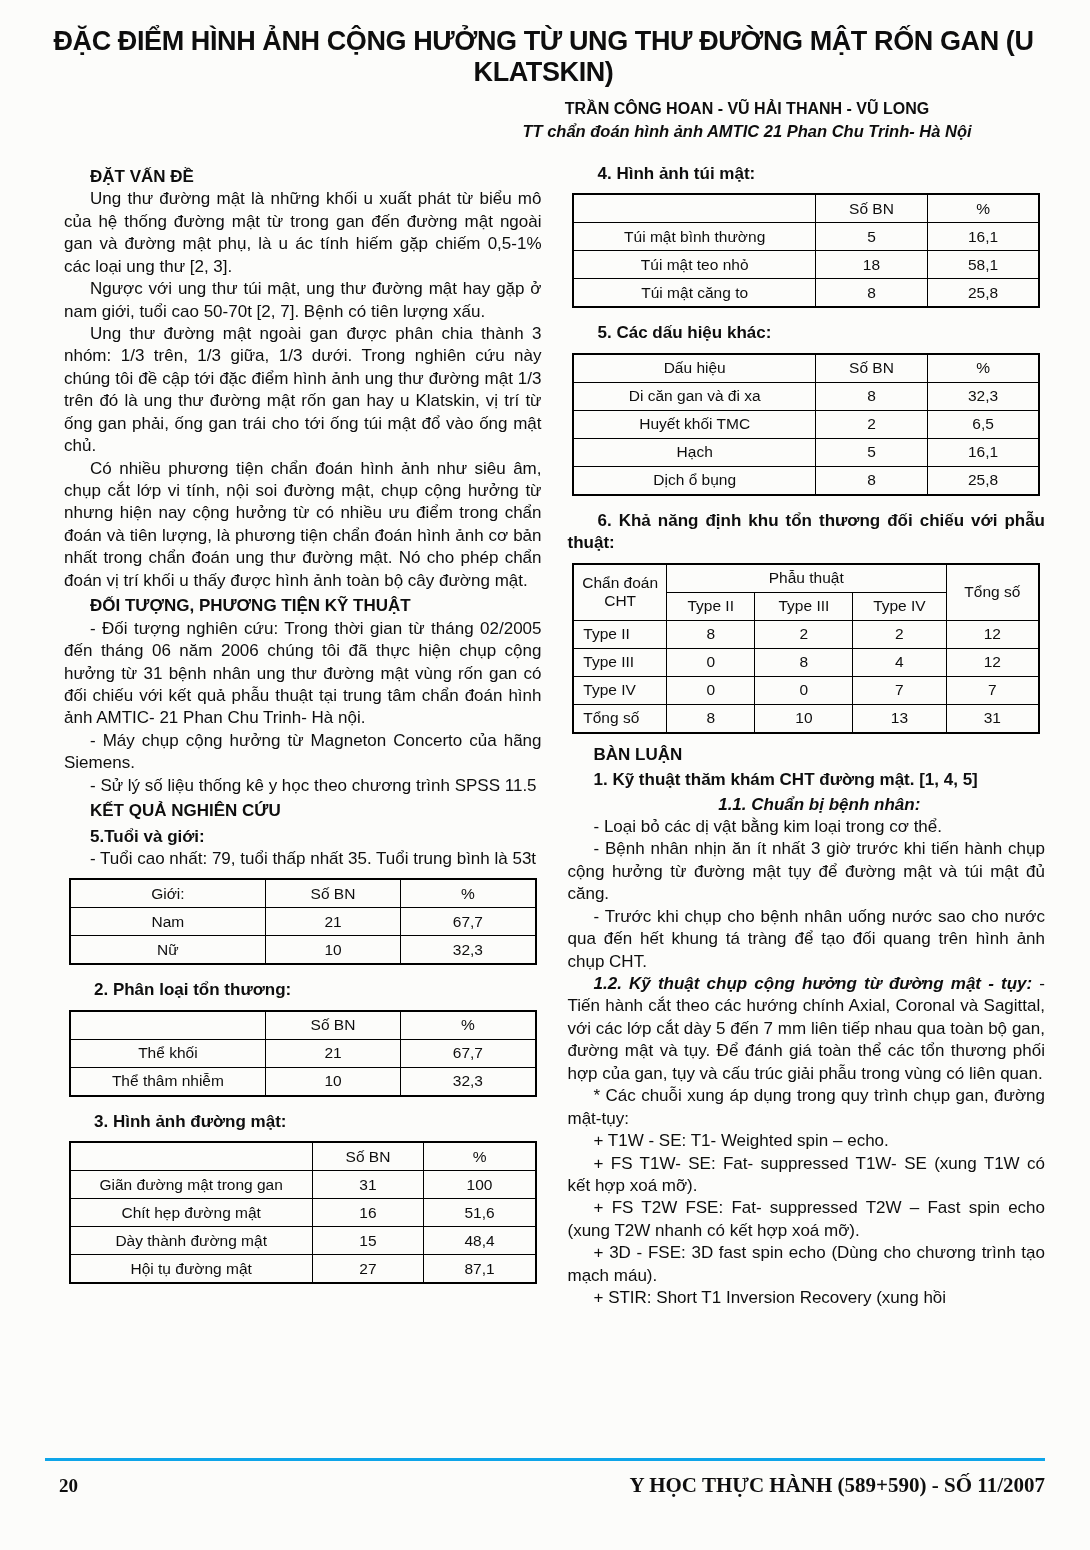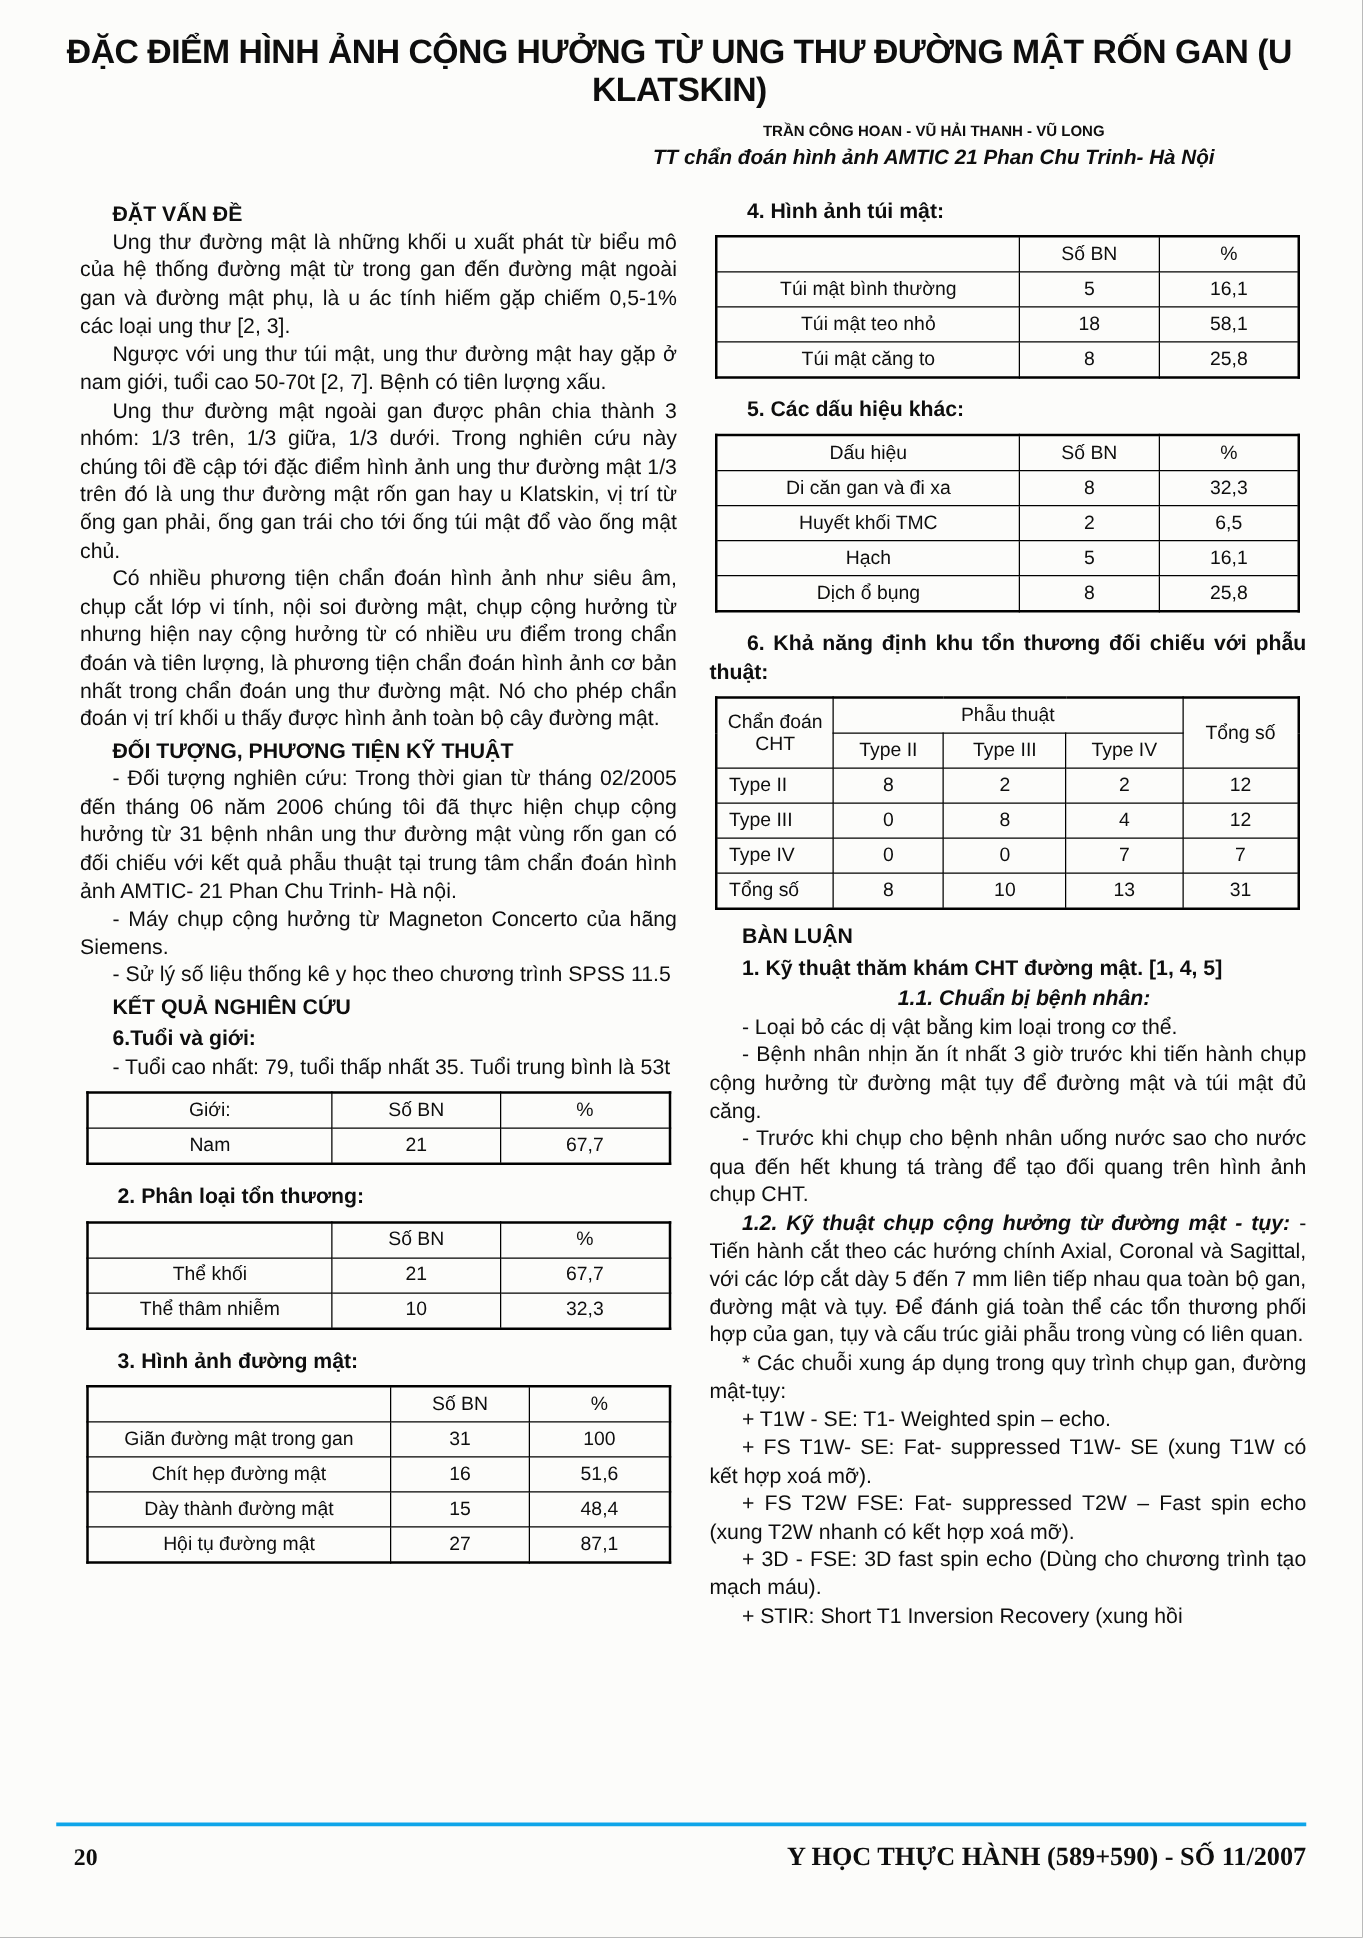--- a/index.html
+++ b/index.html
@@ -12,21 +12,21 @@
     font-family:"Liberation Sans", sans-serif;
     box-sizing:border-box;
     padding:26px 45px 0 64px;
     overflow:hidden;
   }
   .title {
     font-size:27px; font-weight:bold; letter-spacing:-0.4px;
     text-align:center; margin:0 0 10px -22px;
   }
   .byline-block { margin-left:385px; text-align:center; }
-  .authors { font-size:12px; font-weight:bold; margin:0; }
+  .authors { font-size:16px; font-weight:bold; margin:0; }
   .affiliation { font-size:16.5px; font-weight:bold; font-style:italic; margin:2px 0 0 0; }
 
   .columns { display:flex; gap:26px; margin-top:20px; }
   .col { flex:1; min-width:0; }
 
   p, h3, h4 { margin:0; font-size:17px; line-height:1.32; }
   .just { text-align:justify; text-indent:26px; }
   .hd { font-weight:bold; text-indent:26px; margin-top:3px; }
   .hd-it { font-weight:bold; font-style:italic; text-indent:26px; margin-top:2px;text-align:center; }
   .bi { font-weight:bold; font-style:italic; }
@@ -77,41 +77,46 @@
       <p class="just">Ngược với ung thư túi mật, ung thư đường mật hay gặp ở nam giới, tuổi cao 50-70t [2, 7]. Bệnh có tiên lượng xấu.</p>
       <p class="just">Ung thư đường mật ngoài gan được phân chia thành 3 nhóm: 1/3 trên, 1/3 giữa, 1/3 dưới. Trong nghiên cứu này chúng tôi đề cập tới đặc điểm hình ảnh ung thư đường mật 1/3 trên đó là ung thư đường mật rốn gan hay u Klatskin, vị trí từ ống gan phải, ống gan trái cho tới ống túi mật đổ vào ống mật chủ.</p>
       <p class="just">Có nhiều phương tiện chẩn đoán hình ảnh như siêu âm, chụp cắt lớp vi tính, nội soi đường mật, chụp cộng hưởng từ nhưng hiện nay cộng hưởng từ có nhiều ưu điểm trong chẩn đoán và tiên lượng, là phương tiện chẩn đoán hình ảnh cơ bản nhất trong chẩn đoán ung thư đường mật. Nó cho phép chẩn đoán vị trí khối u thấy được hình ảnh toàn bộ cây đường mật.</p>
 
       <h3 class="hd">ĐỐI TƯỢNG, PHƯƠNG TIỆN KỸ THUẬT</h3>
       <p class="just">- Đối tượng nghiên cứu: Trong thời gian từ tháng 02/2005 đến tháng 06 năm 2006 chúng tôi đã thực hiện chụp cộng hưởng từ 31 bệnh nhân ung thư đường mật vùng rốn gan có đối chiếu với kết quả phẫu thuật tại trung tâm chẩn đoán hình ảnh AMTIC- 21 Phan Chu Trinh- Hà nội.</p>
       <p class="just">- Máy chụp cộng hưởng từ Magneton Concerto của hãng Siemens.</p>
       <p class="just">- Sử lý số liệu thống kê y học theo chương trình SPSS 11.5</p>
 
       <h3 class="hd">KẾT QUẢ NGHIÊN CỨU</h3>
-      <h4 class="hd">6.Tuổi và giới:</h4>
+      <h4 class="hd">5.Tuổi và giới:</h4>
       <p class="just">- Tuổi cao nhất: 79, tuổi thấp nhất 35. Tuổi trung bình là 53t</p>
 
       <table class="dtable">
         <colgroup>
             <col style="width:42%">
             <col style="width:29%">
             <col style="width:29%">
           </colgroup>
         <thead>
           <tr>
             <th>Giới:</th>
             <th>Số BN</th>
             <th>%</th>
           </tr>
         </thead>
         <tbody>
             <tr>
               <td>Nam</td>
               <td>21</td>
               <td>67,7</td>
+            </tr>
+            <tr>
+              <td>Nữ</td>
+              <td>10</td>
+              <td>32,3</td>
             </tr>
           </tbody>
       </table>
 
       <h4 class="caption">2. Phân loại tổn thương:</h4>
       <table class="dtable">
         <colgroup>
             <col style="width:42%">
             <col style="width:29%">
             <col style="width:29%">

